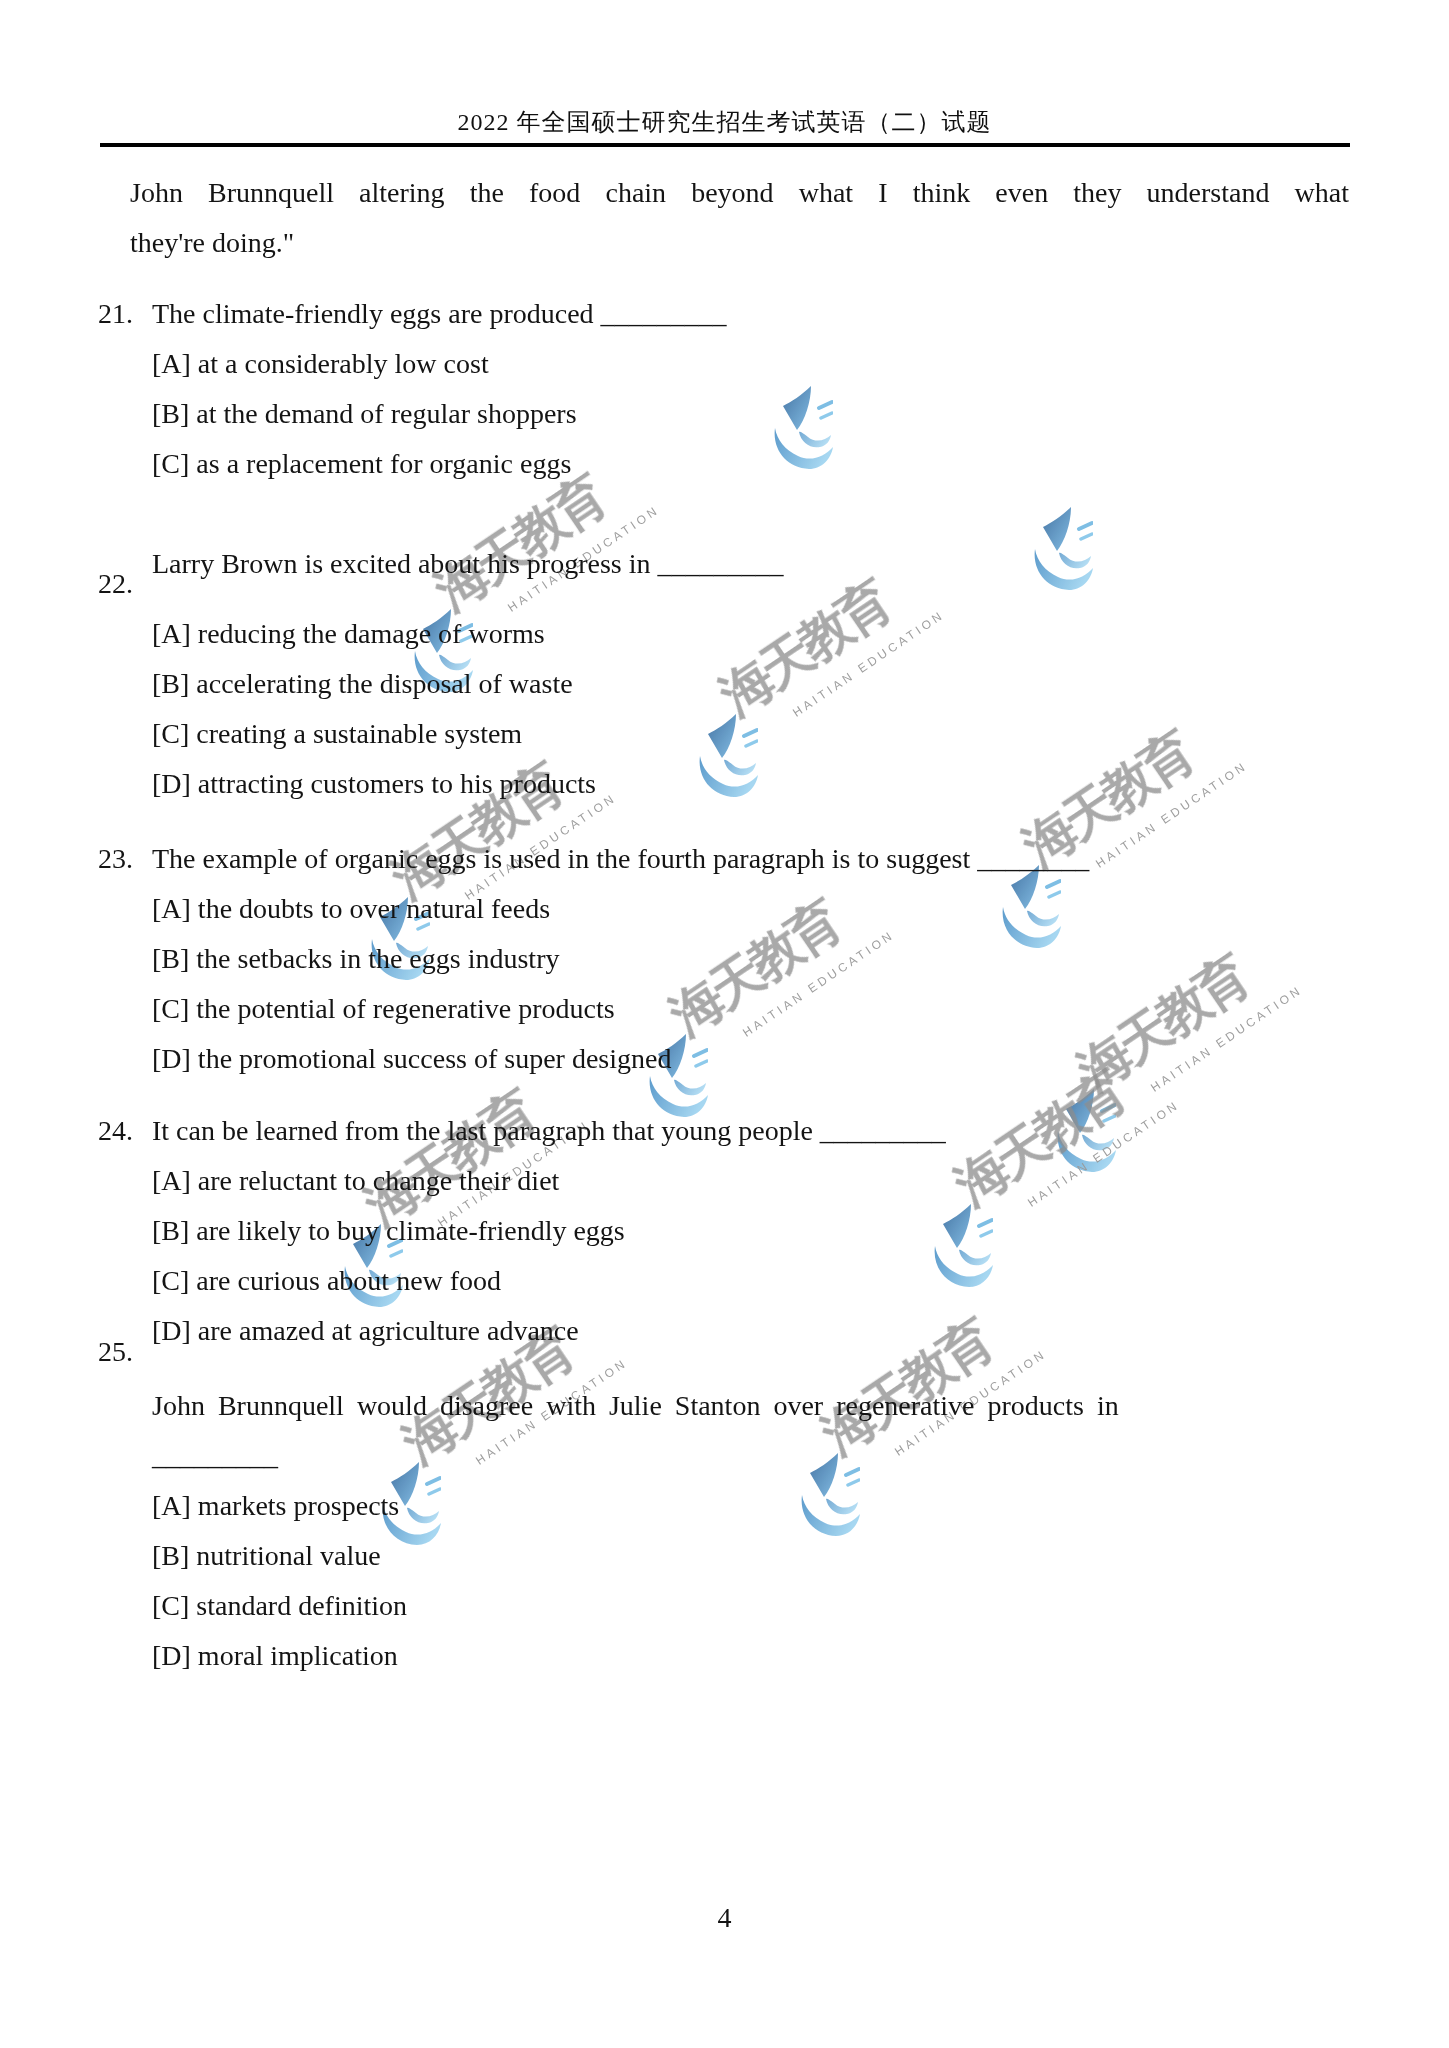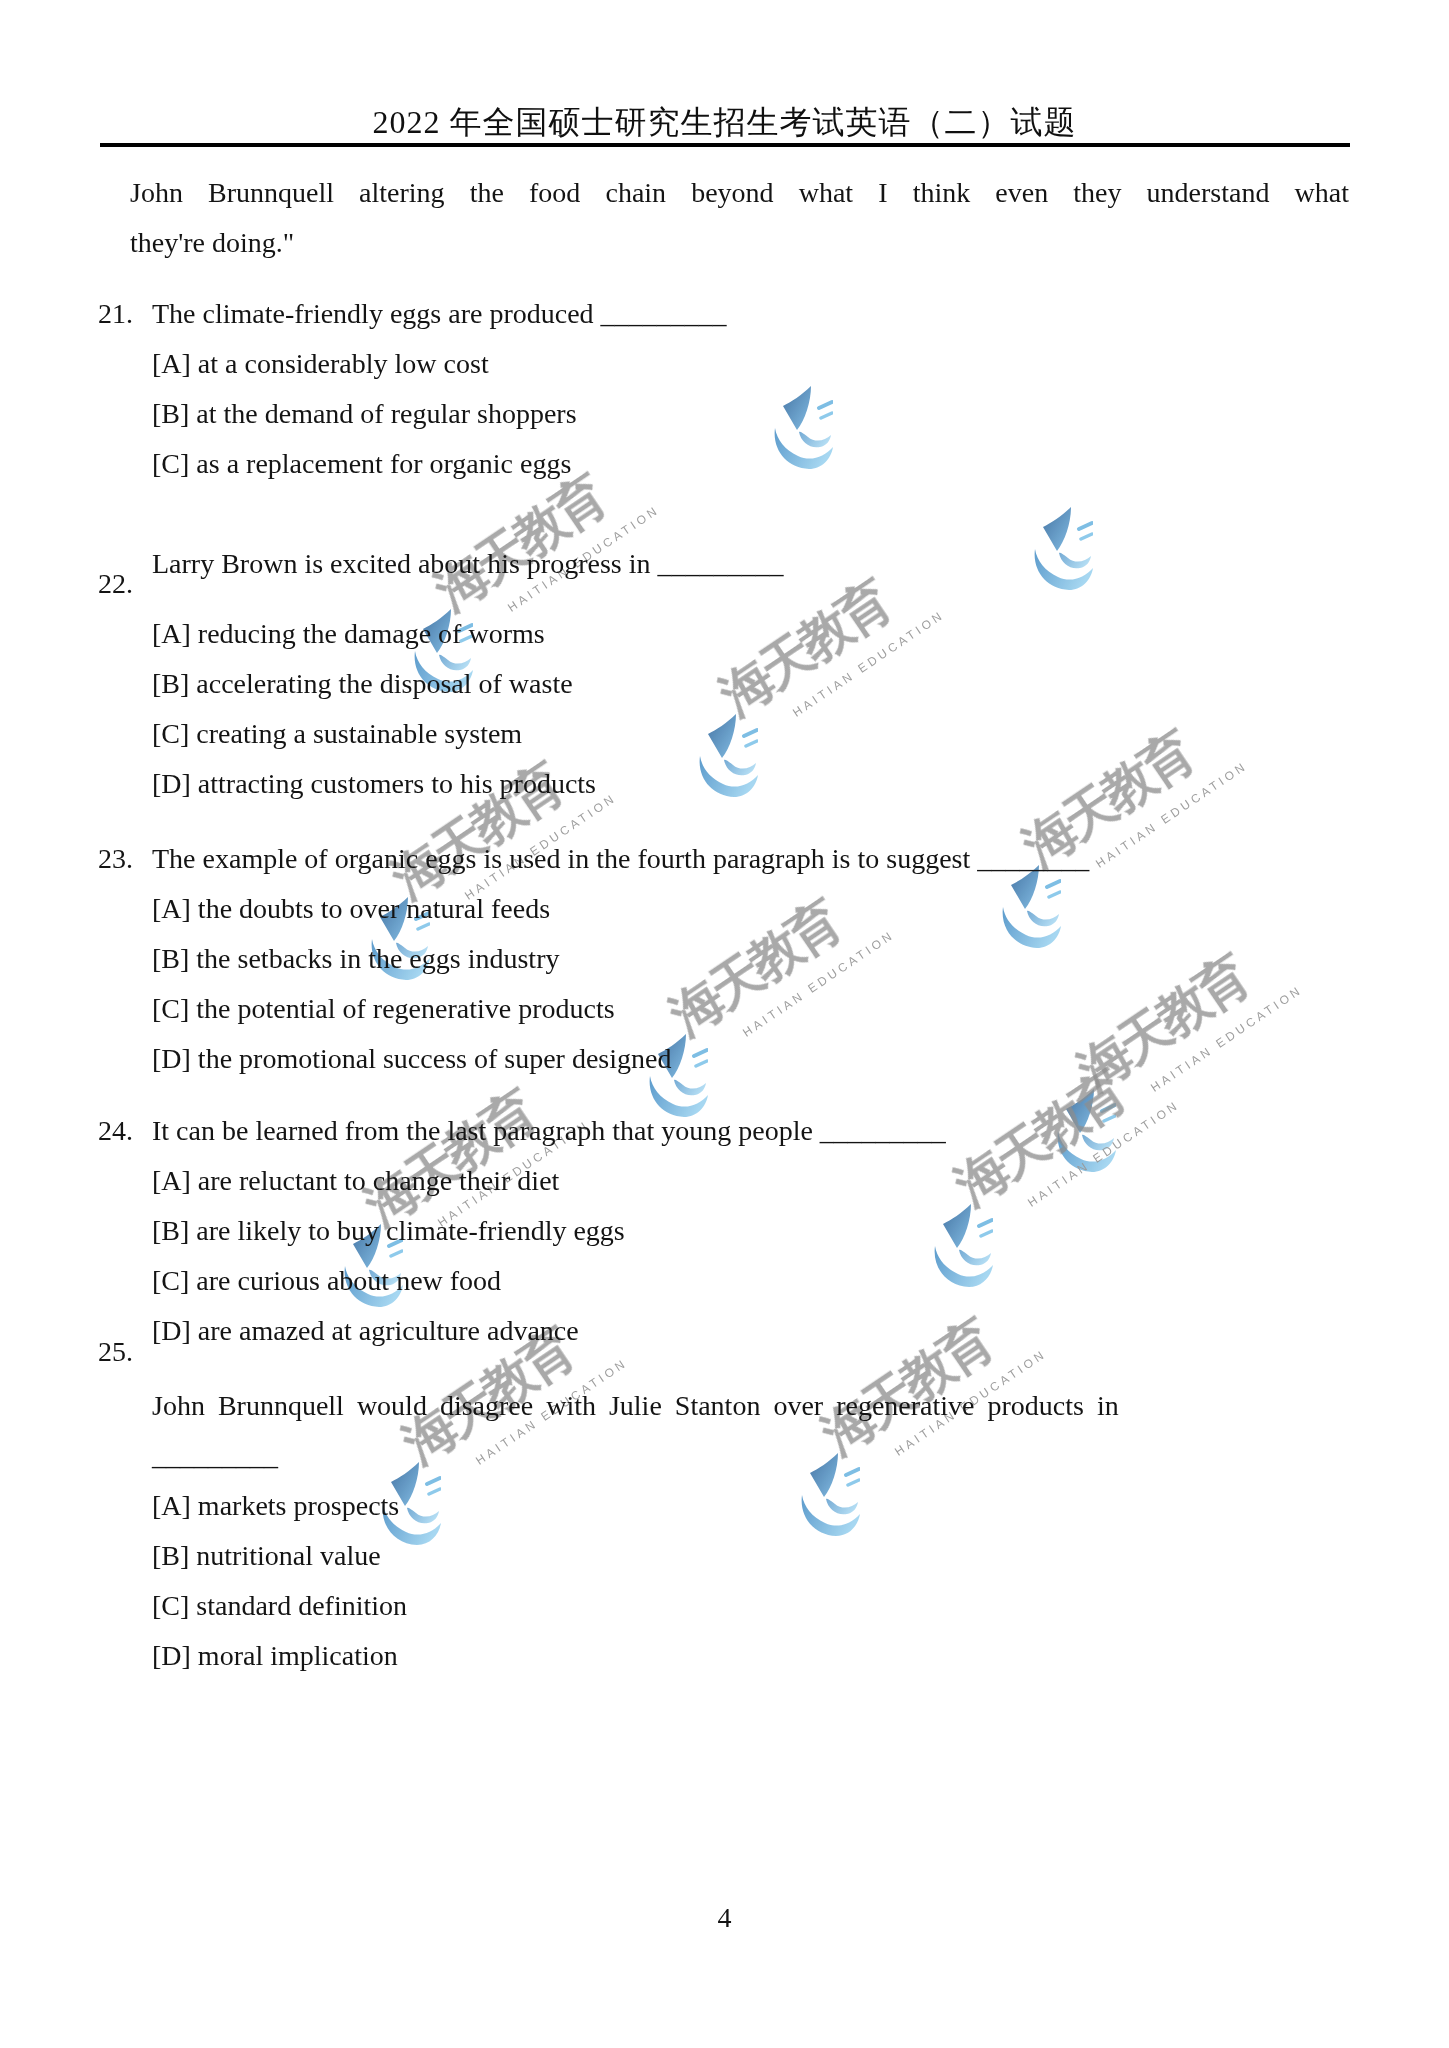--- a/index.html
+++ b/index.html
@@ -6,21 +6,21 @@
   #page{
     position:relative;width:1449px;height:2048px;background:#ffffff;
     font-family:"Liberation Serif","DejaVu Serif",serif;color:#141414;
     overflow:hidden;margin:0 auto;
   }
   .content{position:absolute;inset:0;z-index:2;}
   .wm-layer{position:absolute;inset:0;z-index:1;}
 
   .title{
     position:absolute;top:104px;left:0;width:100%;text-align:center;
-    font-size:32px;line-height:36px;color:#101010;letter-spacing:1px;
+    font-size:24px;line-height:36px;color:#101010;letter-spacing:1px;
   }
   .rule{position:absolute;left:100px;top:143px;width:1250px;height:4px;background:#000;}
 
   .line{position:absolute;height:50px;line-height:50px;font-size:28px;white-space:nowrap;}
   .para{left:130px;width:1219px;}
   .jline{white-space:normal;text-align:justify;overflow:hidden;}
   .jline::after{content:"";display:inline-block;width:100%;height:0;}
   .qnum{left:98px;}
   .qtext{left:152px;}
   .opt{left:152px;}

